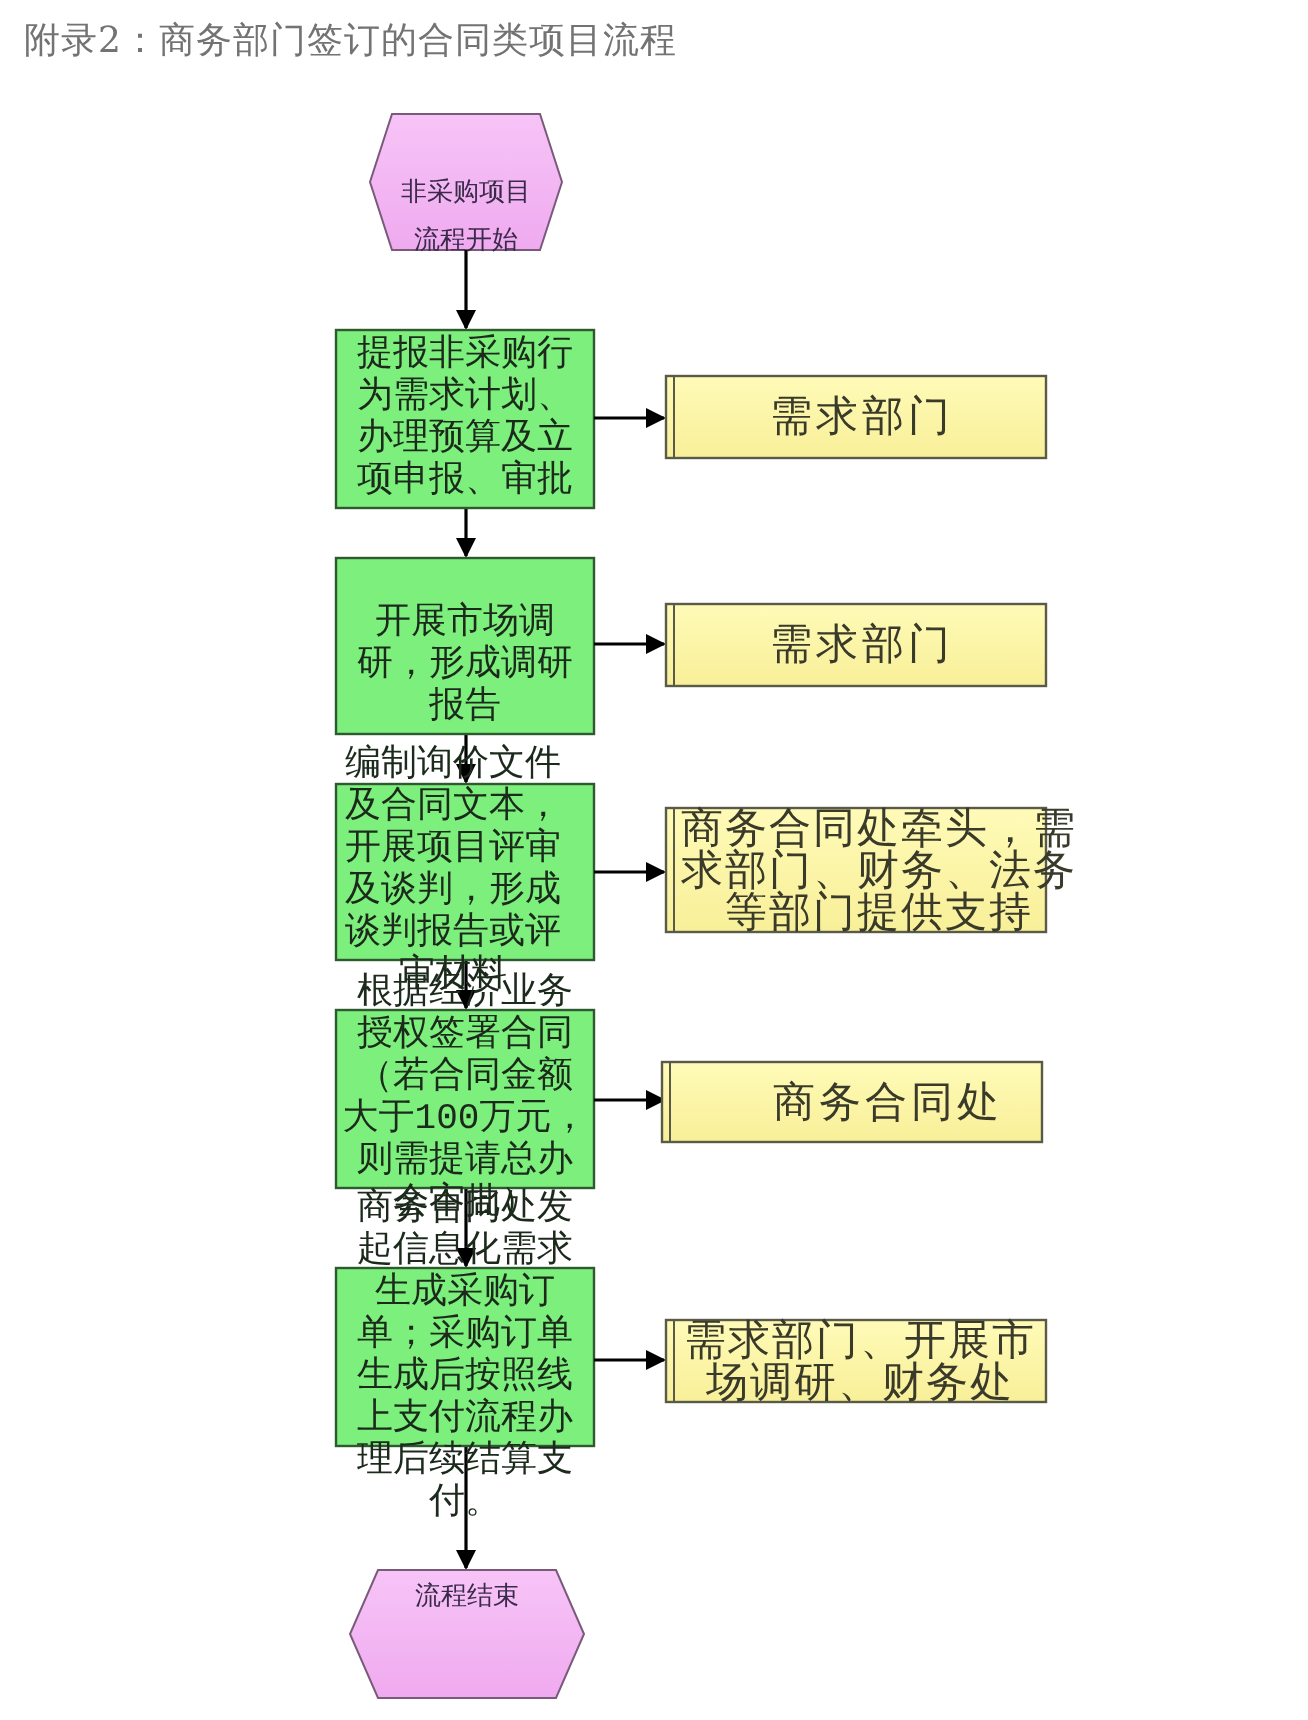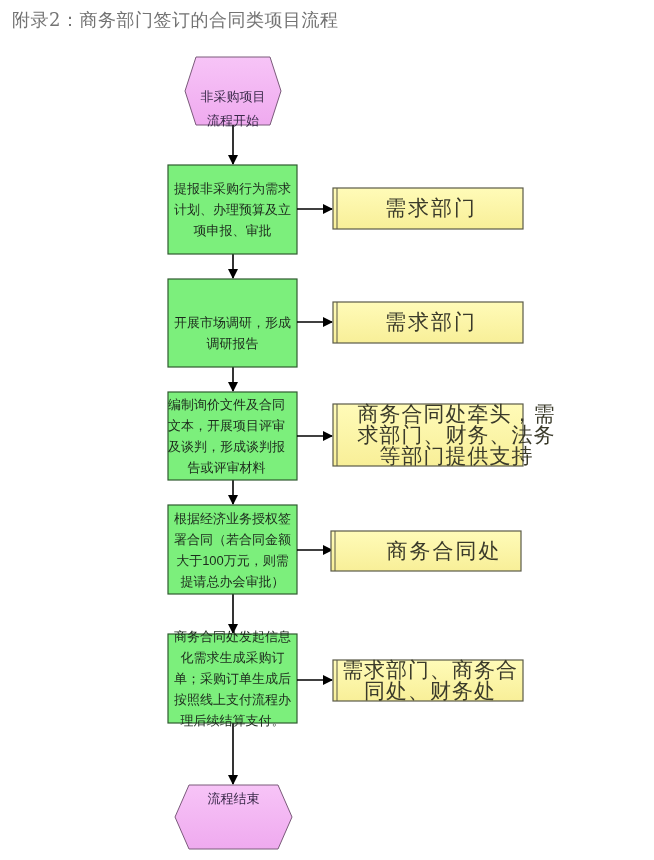--- a/index.html
+++ b/index.html
@@ -2,21 +2,21 @@
 <html><head>
 <meta charset="utf-8">
 <style>
   html, body { margin: 0; padding: 0; background: #ffffff; }
   body { width: 654px; height: 860px; position: relative; overflow: hidden;
          font-family: "DejaVu Serif", "Liberation Serif", serif; }
   .title { position: absolute; left: 12px; top: 8px; font-size: 18px; color: #737373; letter-spacing: 0.5px; white-space: nowrap; }
   svg.canvas { position: absolute; left: 0; top: 0; }
   .node-text { position: absolute; display: flex; align-items: center; justify-content: center; text-align: center; box-sizing: border-box; }
   .hex-text { font-family: "DejaVu Sans", "Liberation Sans", sans-serif; font-size: 13px; color: #3a2a4a; line-height: 24px; padding: 0 6px; }
-  .green-text { font-family: Liberation Sans, sans-serif; font-size: 13px; color: #1c2a1c; line-height: 21px; padding: 17px 3px; }
+  .green-text { font-family: Liberation Mono, monospace; font-size: 18px; color: #1c2a1c; line-height: 21px; padding: 17px 3px; }
   .yellow-text { font-size: 21px; color: #3a3a2a; line-height: 21px; padding: 0 4px 0 10px; letter-spacing: 1px; }
   .yellow-text.short { letter-spacing: 2px; }
 </style>
 </head>
 <body>
 
 <div class="title">附录2：商务部门签订的合同类项目流程</div>
 
 <svg class="canvas" width="654" height="860" viewBox="0 0 654 860">
   <defs>
@@ -81,17 +81,17 @@
 <div class="node-text hex-text" style="left:192px; top:75px; width:82px; height:68px;">非采购项目流程开始</div>
 
 <div class="node-text green-text" style="left:168px; top:165px; width:129px; height:89px;">提报非采购行为需求计划、办理预算及立项申报、审批</div>
 <div class="node-text green-text" style="left:168px; top:279px; width:129px; height:108px;">开展市场调研，形成调研报告</div>
 <div class="node-text green-text" style="left:162px; top:392px; width:129px; height:88px;">编制询价文件及合同文本，开展项目评审及谈判，形成谈判报告或评审材料</div>
 <div class="node-text green-text" style="left:168px; top:505px; width:129px; height:89px;">根据经济业务授权签署合同（若合同金额大于100万元，则需提请总办会审批）</div>
 <div class="node-text green-text" style="left:168px; top:634px; width:129px; height:89px;">商务合同处发起信息化需求生成采购订单；采购订单生成后按照线上支付流程办理后续结算支付。</div>
 
 <div class="node-text yellow-text short" style="left:333px; top:188px; width:190px; height:41px;">需求部门</div>
 <div class="node-text yellow-text short" style="left:333px; top:302px; width:190px; height:41px;">需求部门</div>
-<div class="node-text yellow-text" style="left:345px; top:404px; width:223px; height:62px; padding-left:2px; padding-right:2px;">商务合同处牵头，需求部门、财务、法务等部门提供支持</div>
+<div class="node-text yellow-text" style="left:328px; top:404px; width:223px; height:62px; padding-left:2px; padding-right:2px;">商务合同处牵头，需求部门、财务、法务等部门提供支持</div>
 <div class="node-text yellow-text short" style="left:331px; top:531px; width:220px; height:40px;">商务合同处</div>
-<div class="node-text yellow-text" style="left:333px; top:660px; width:190px; height:41px; padding-left:6px; padding-right:2px;">需求部门、商务合同处、财务处</div>
+<div class="node-text yellow-text" style="left:333px; top:660px; width:190px; height:41px; padding-left:6px; padding-right:2px;">需求部门、开展市场调研、财务处</div>
 
 <div class="node-text hex-text" style="left:180px; top:767px; width:107px; height:64px;">流程结束</div>
 
 </body></html>

